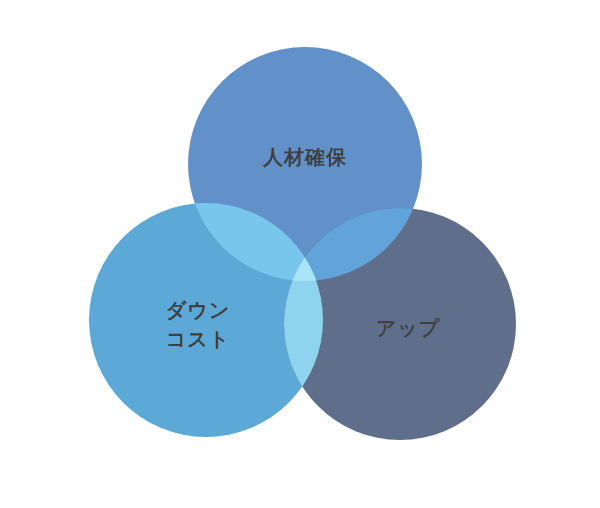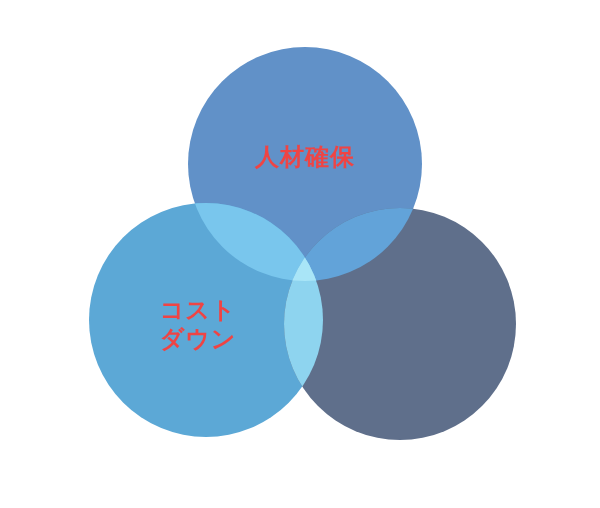--- a/index.html
+++ b/index.html
@@ -1,18 +1,18 @@
 <!DOCTYPE html>
 <html><head>
   <meta charset="utf-8">
   <style>
     html, body { margin: 0; padding: 0; background: #ffffff; }
     body { width: 600px; height: 508px; position: relative; overflow: hidden; font-family: "DejaVu Sans", "Liberation Sans", sans-serif; }
     #venn { position: absolute; left: 0; top: 0; }
-    .label { position: absolute; color: #ef4444; font-weight: bold; font-size: 24px; line-height: 29px; text-align: center; transform: translate(-50%, -50%); white-space: nowrap; letter-spacing: 1px; }
+    .label { position: absolute; color: #404040; font-weight: bold; font-size: 20px; line-height: 29px; text-align: center; transform: translate(-50%, -50%); white-space: nowrap; letter-spacing: 1px; }
   </style>
 </head>
 <body>
 
 <svg id="venn" width="600" height="508" viewBox="0 0 600 508">
   <defs>
     <clipPath id="clipTop">
         <circle id="cTopClip" cx="305" cy="164" r="117"></circle>
       </clipPath>
     <clipPath id="clipLeft">
@@ -36,17 +36,18 @@
     <g clip-path="url(#clipLeft)">
       <circle id="ovC" cx="400" cy="324" r="116" fill="#a9e5f7"></circle>
     </g>
   </g>
 </svg>
 
 <div class="label" style="left:305px; top:157px;">
   <div>人材確保</div>
 </div>
 <div class="label" style="left:198px; top:325px;">
+  <div>ダウン</div>
   <div>コスト</div>
-  <div>ダウン</div>
 </div>
 <div class="label" style="left:408px; top:328px;">
+  <div>アップ</div>
 </div>
 
 </body></html>

